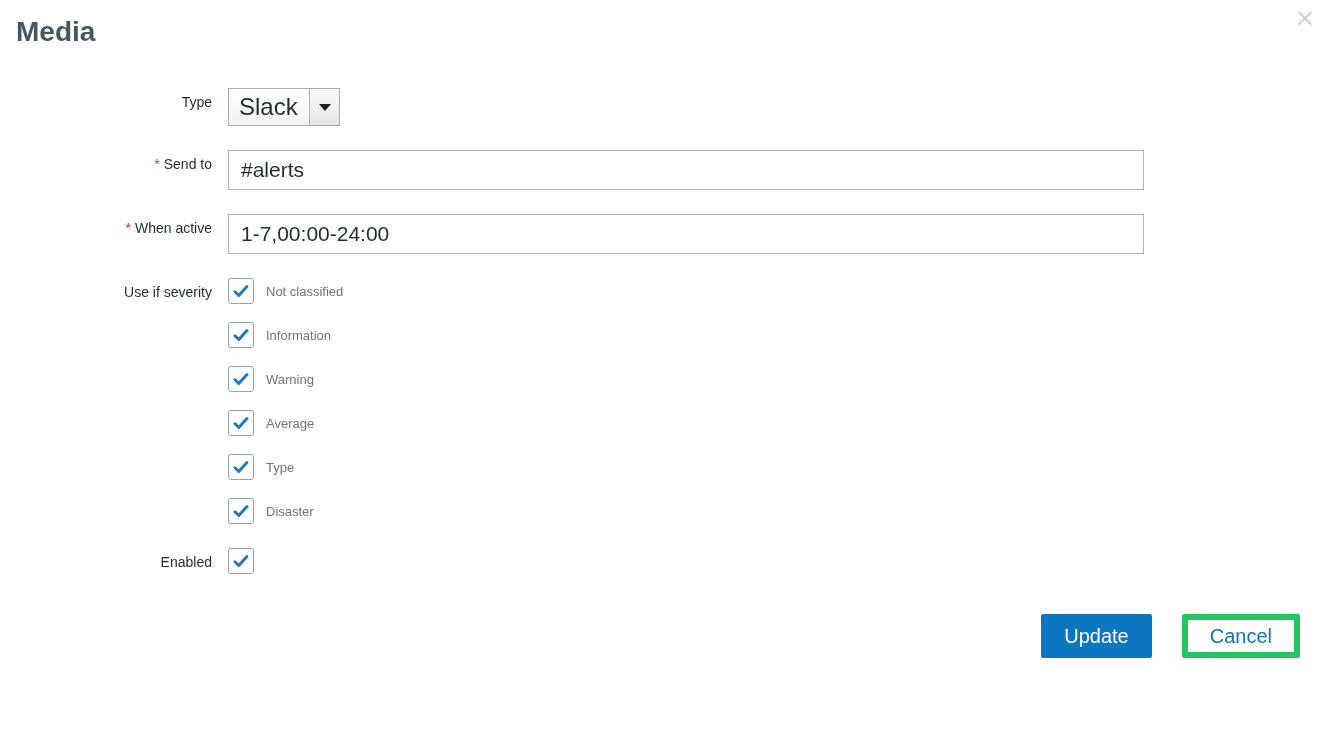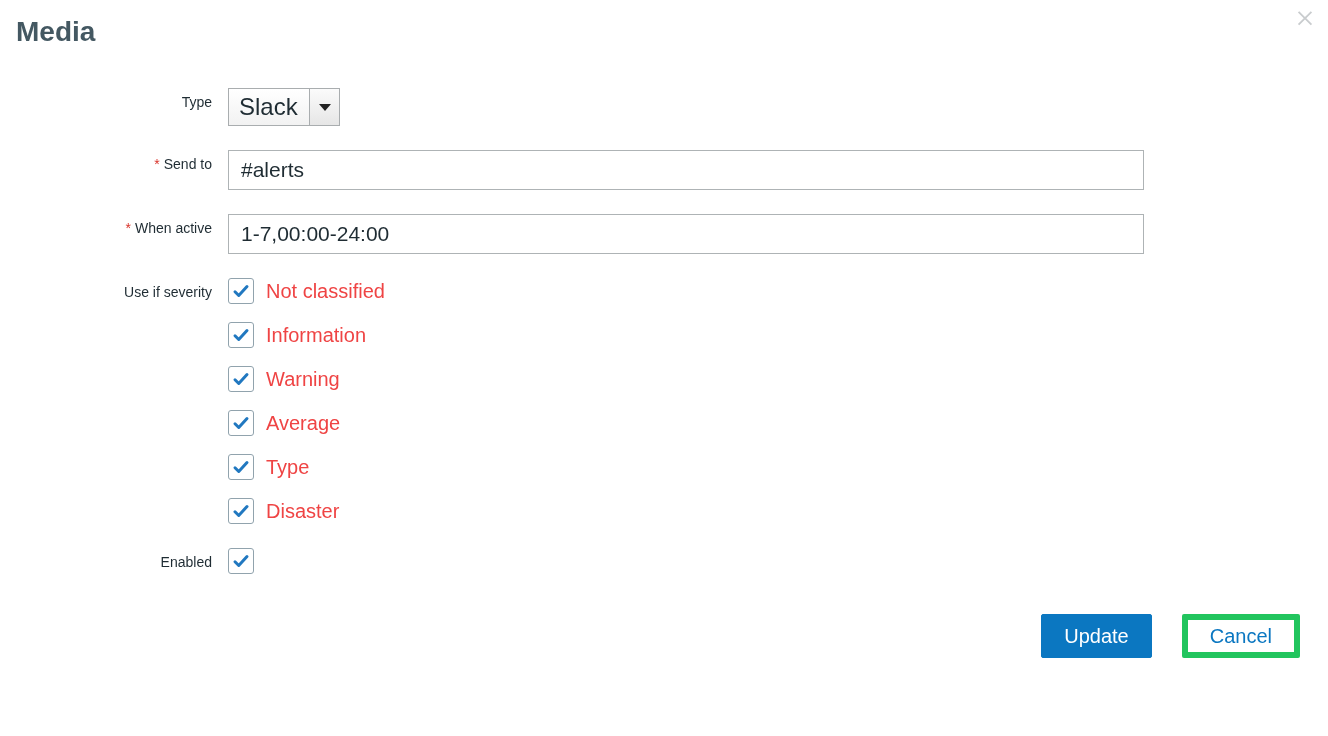--- a/index.html
+++ b/index.html
@@ -122,22 +122,22 @@
       cursor: pointer;
       background: #fff;
       flex-shrink: 0;
     }
     .checkbox svg {
       width: 18px;
       height: 18px;
       display: block;
     }
     .check-label {
-      font-size: 20px;
-      color: #ef4444;
+      font-size: 13px;
+      color: #737373;
     }
     .button-row {
       display: flex;
       justify-content: flex-end;
       gap: 30px;
       margin-top: 40px;
       padding-right: 12px;
     }
     .btn {
       height: 44px;

